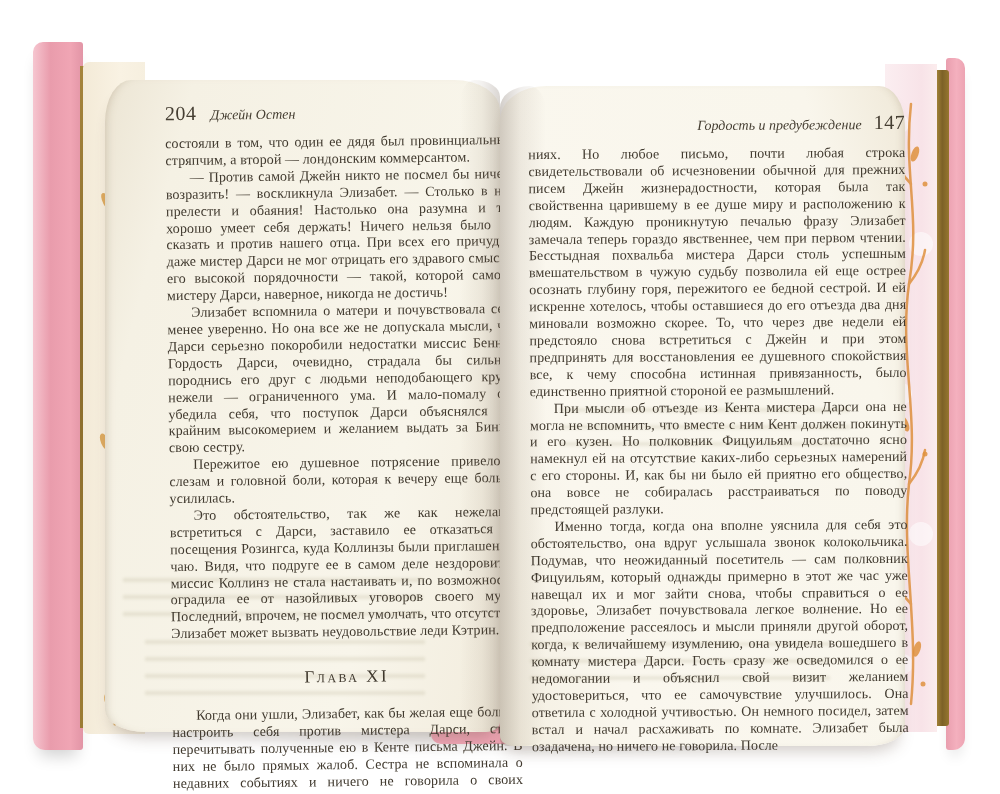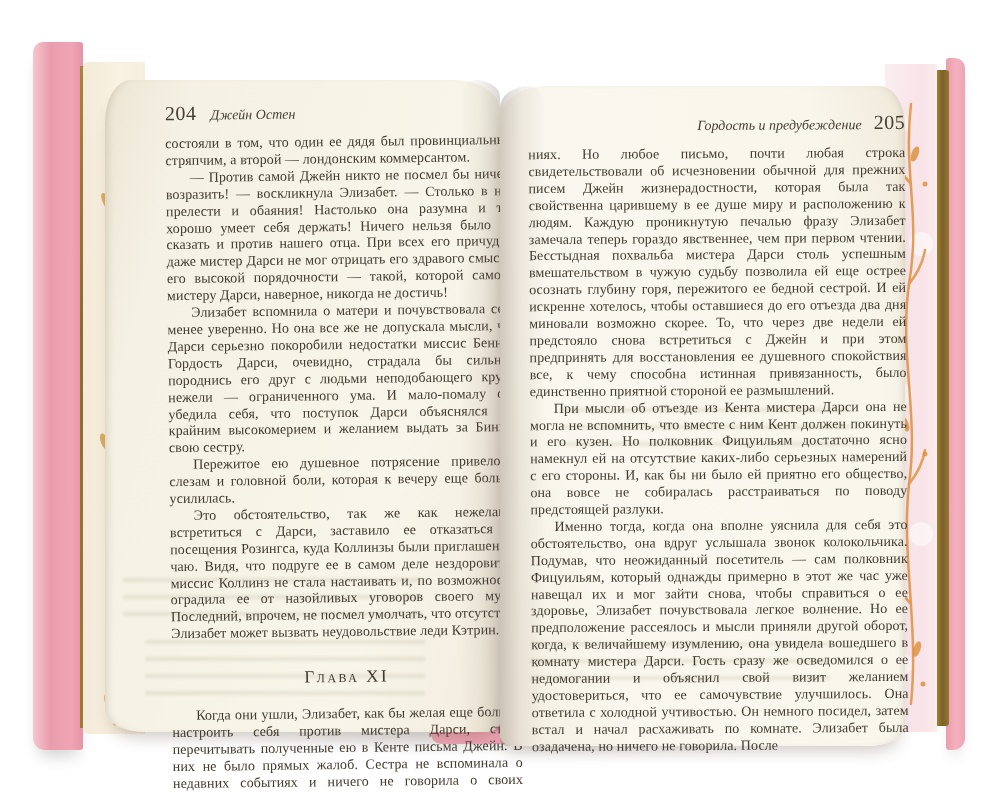--- a/index.html
+++ b/index.html
@@ -158,21 +158,21 @@
         </div>
       </div>
     </div>
 
     <div class="page page-right">
       <div class="ghost g3"></div>
       <div class="ghost g4"></div>
       <div class="content content-right">
         <div class="pg-header right">
           <span class="running">Гордость и предубеждение</span>
-          <span class="pagenum">205</span>
+          <span class="pagenum">147</span>
         </div>
         <div class="body">
           <p class="continuation">ниях. Но любое письмо, почти любая строка свидетельствовали об исчезновении обычной для прежних писем Джейн жизнерадостности, которая была так свойственна царившему в ее душе миру и расположению к людям. Каждую проникнутую печалью фразу Элизабет замечала теперь гораздо явственнее, чем при первом чтении. Бесстыдная похвальба мистера Дарси столь успешным вмешательством в чужую судьбу позволила ей еще острее осознать глубину горя, пережитого ее бедной сестрой. И ей искренне хотелось, чтобы оставшиеся до его отъезда два дня миновали возможно скорее. То, что через две недели ей предстояло снова встретиться с Джейн и при этом предпринять для восстановления ее душевного спокойствия все, к чему способна истинная привязанность, было единственно приятной стороной ее размышлений.</p>
           <p>При мысли об отъезде из Кента мистера Дарси она не могла не вспомнить, что вместе с ним Кент должен покинуть и его кузен. Но полковник Фицуильям достаточно ясно намекнул ей на отсутствие каких-либо серьезных намерений с его стороны. И, как бы ни было ей приятно его общество, она вовсе не собиралась расстраиваться по поводу предстоящей разлуки.</p>
           <p>Именно тогда, когда она вполне уяснила для себя это обстоятельство, она вдруг услышала звонок колокольчика. Подумав, что неожиданный посетитель — сам полковник Фицуильям, который однажды примерно в этот же час уже навещал их и мог зайти снова, чтобы справиться о ее здоровье, Элизабет почувствовала легкое волнение. Но ее предположение рассеялось и мысли приняли другой оборот, когда, к величайшему изумлению, она увидела вошедшего в комнату мистера Дарси. Гость сразу же осведомился о ее недомогании и объяснил свой визит желанием удостовериться, что ее самочувствие улучшилось. Она ответила с холодной учтивостью. Он немного посидел, затем встал и начал расхаживать по комнате. Элизабет была озадачена, но ничего не говорила. После</p>
         </div>
       </div>
     </div>
   </div>
 </div>

